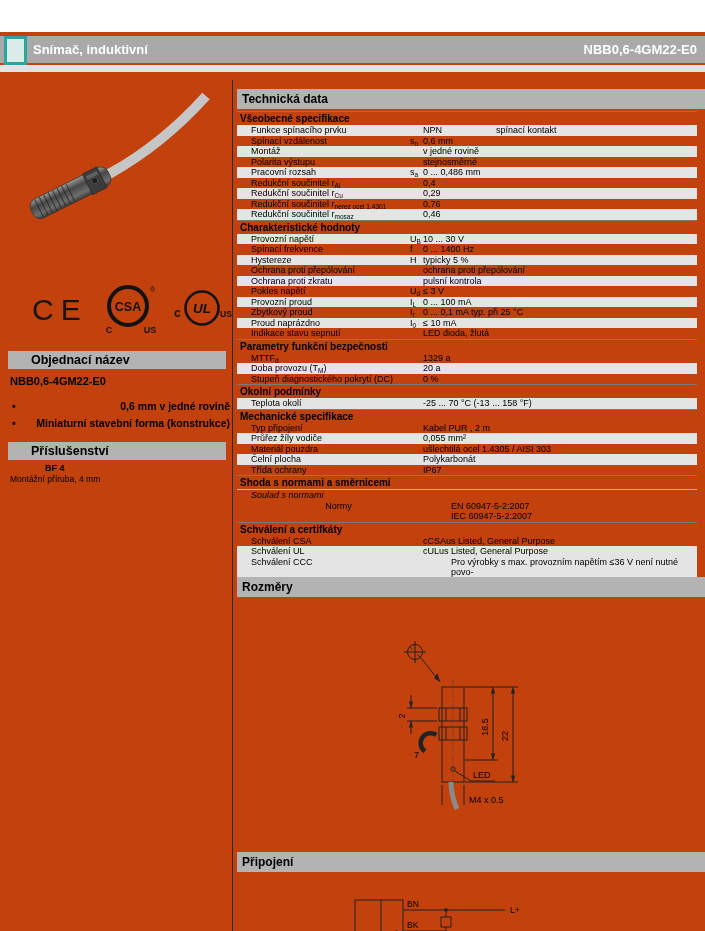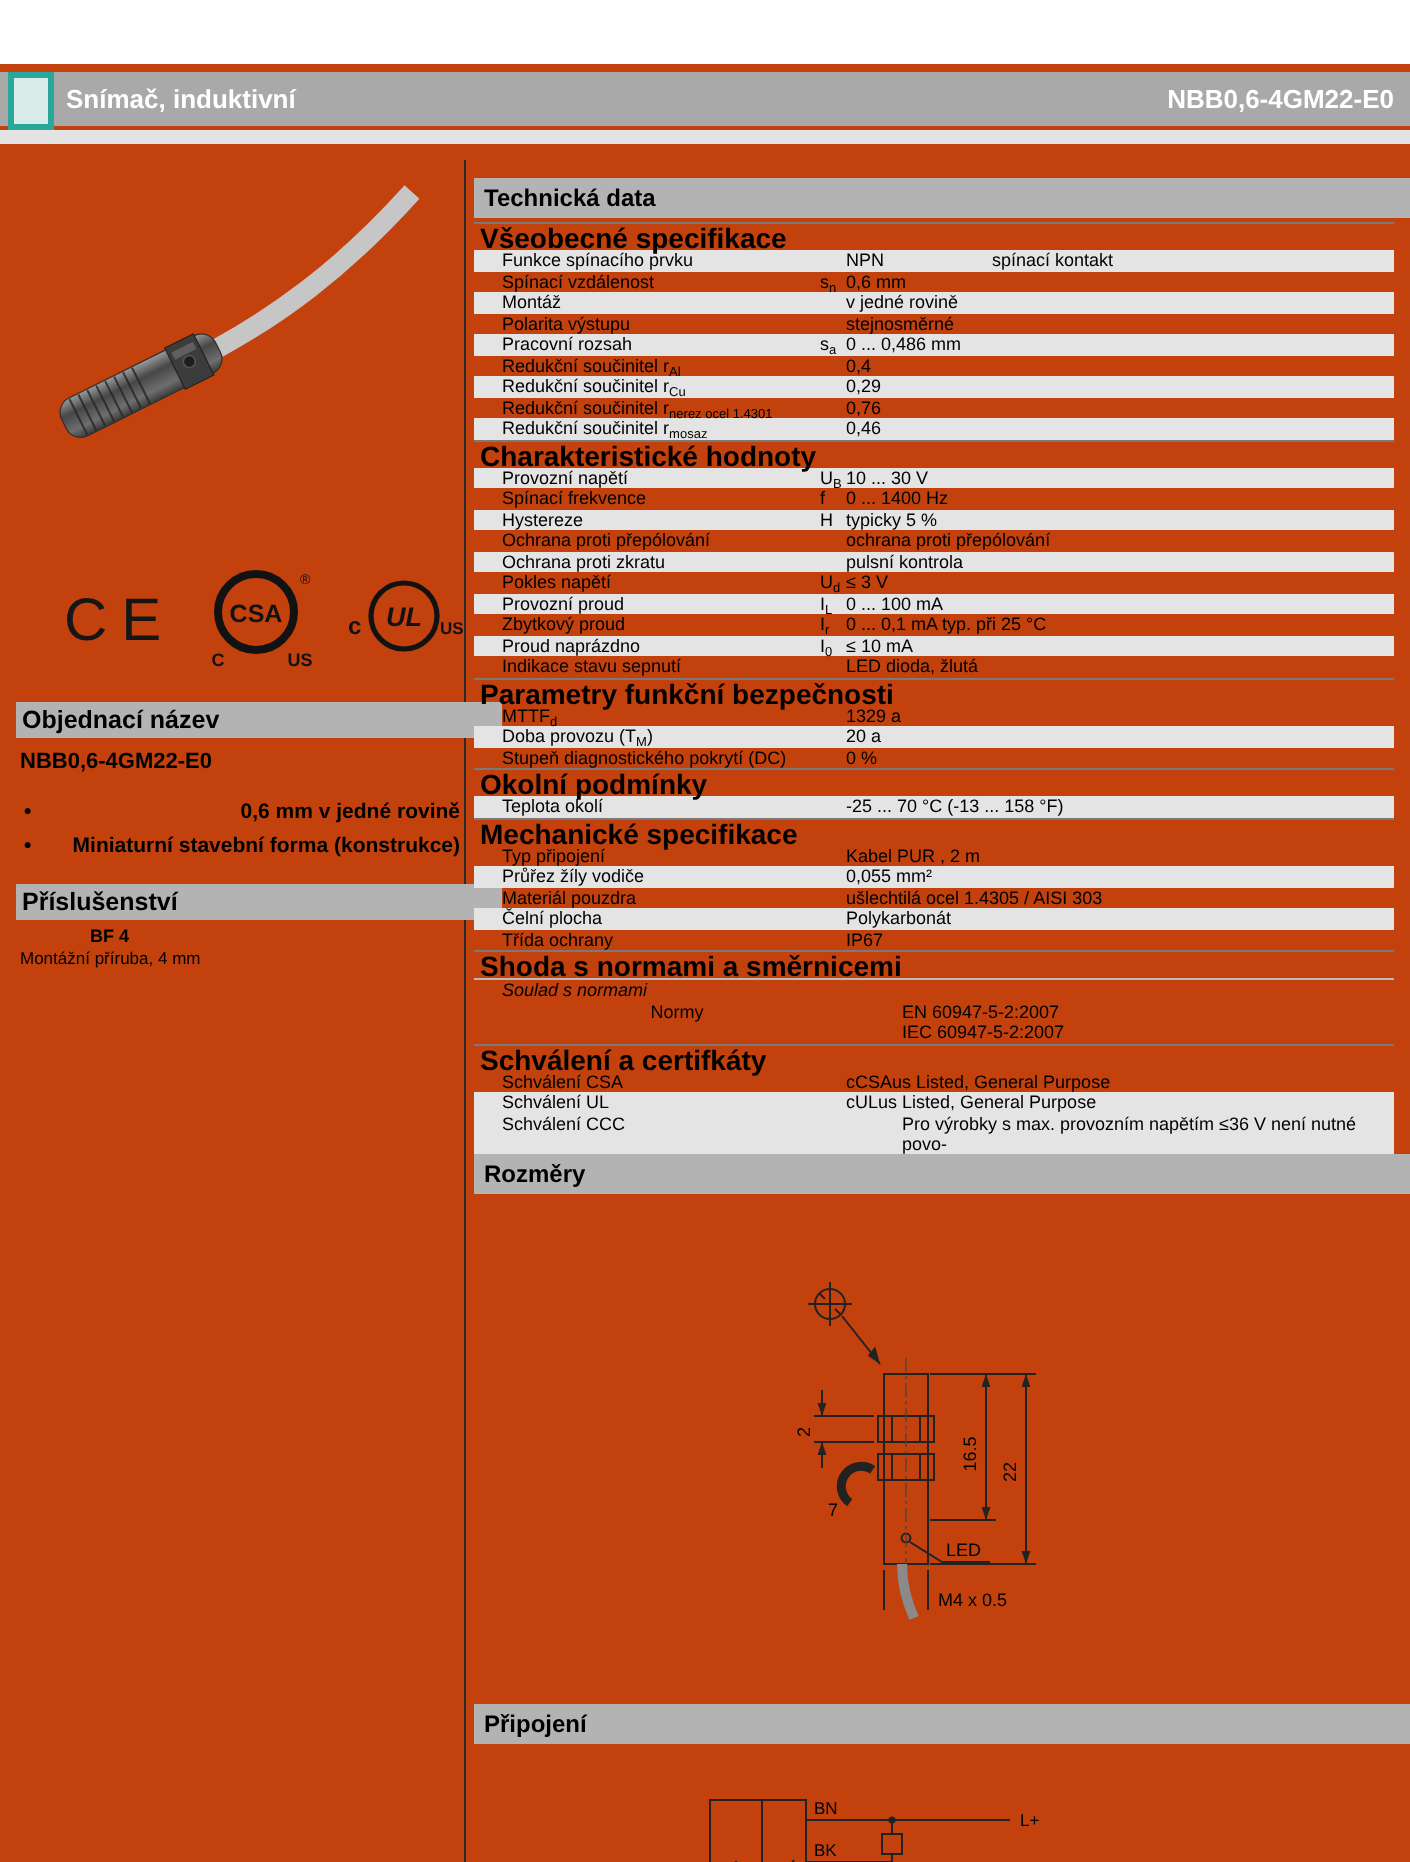--- a/index.html
+++ b/index.html
@@ -11,38 +11,38 @@
   .chip{position:absolute;left:4px;top:0px;width:23px;height:29px;box-sizing:border-box;
         background:var(--chip_fill);border:3px solid var(--accent);}
   .t-left{position:absolute;left:33px;top:0;line-height:27px;font-size:13px;font-weight:bold;color:#fff;}
   .t-right{position:absolute;right:8px;top:0;line-height:27px;font-size:13px;font-weight:bold;color:#fff;}
   .substrip{position:absolute;left:0;top:33px;width:705px;height:7px;background:var(--substrip);}
   .vrule{position:absolute;left:232px;top:48px;width:1px;height:883px;background:var(--line_black);}
   .bottomline{position:absolute;left:233px;top:928px;width:464px;height:2px;background:#666;}
 
   
   .leftcol{position:absolute;left:8px;top:48px;width:224px;}
-  .lbar{position:absolute;left:0;width:243px;box-sizing:border-box;background:var(--section_bar);
-        font-size:12.5px;font-weight:bold;padding:2px 3px;color:#000;}
+  .lbar{position:absolute;left:0;width:218px;box-sizing:border-box;background:var(--section_bar);
+        font-size:12.5px;font-weight:bold;padding:2px 23px;color:#000;}
   .ocode{position:absolute;left:2px;top:295px;font-size:11px;font-weight:bold;}
   .featlist{position:absolute;left:2px;top:318px;margin:0;padding:0;list-style:none;width:220px;}
   .featlist li{font-size:10.5px;font-weight:bold;line-height:17px;padding-left:14px;position:relative;text-align:right;}
   .featlist li::before{content:"•";position:absolute;left:2px;top:0;}
   .acc-code{position:absolute;left:2px;top:383px;font-size:9px;font-weight:bold;padding-left:35px;}
   .acc-desc{position:absolute;left:2px;top:394px;font-size:8.5px;}
 
   
   .rightcol{position:absolute;left:237px;top:57px;width:460px;}
   .rbar{box-sizing:border-box;width:492px;background:var(--section_bar);
         font-size:12px;font-weight:bold;padding:3px 5px;color:#000;}
   .rbar.abs{position:absolute;left:0;}
 
   
   #techtable{width:460px;margin-top:2px;border-bottom:2px solid #aaa;}
-  .sec{font-weight:bold;font-size:14px;border-top:1px solid var(--rule_dark);
+  .sec{font-weight:bold;font-size:10px;border-top:1px solid var(--rule_dark);
        padding:2px 0 1px 3px;line-height:10px;}
   .trow{display:grid;grid-template-columns:173px 13px 1fr;font-size:9px;line-height:10.5px;min-height:10.5px;}
   .trow.shade{background:var(--row_shade);}
   .trow.rule{border-top:1px solid #bbb;font-style:italic;}
   .c-lab.ind1{padding-left:14px;}
   .c-lab.ind2{padding-left:30px;text-align:center;}
   .c-lab sub,.c-sym sub{font-size:6.5px;line-height:1;position:relative;top:2px;vertical-align:baseline;}
   .c-val .v2{margin-left:54px;}
   .c-val div{line-height:10.5px;padding-left:28px;}
 

